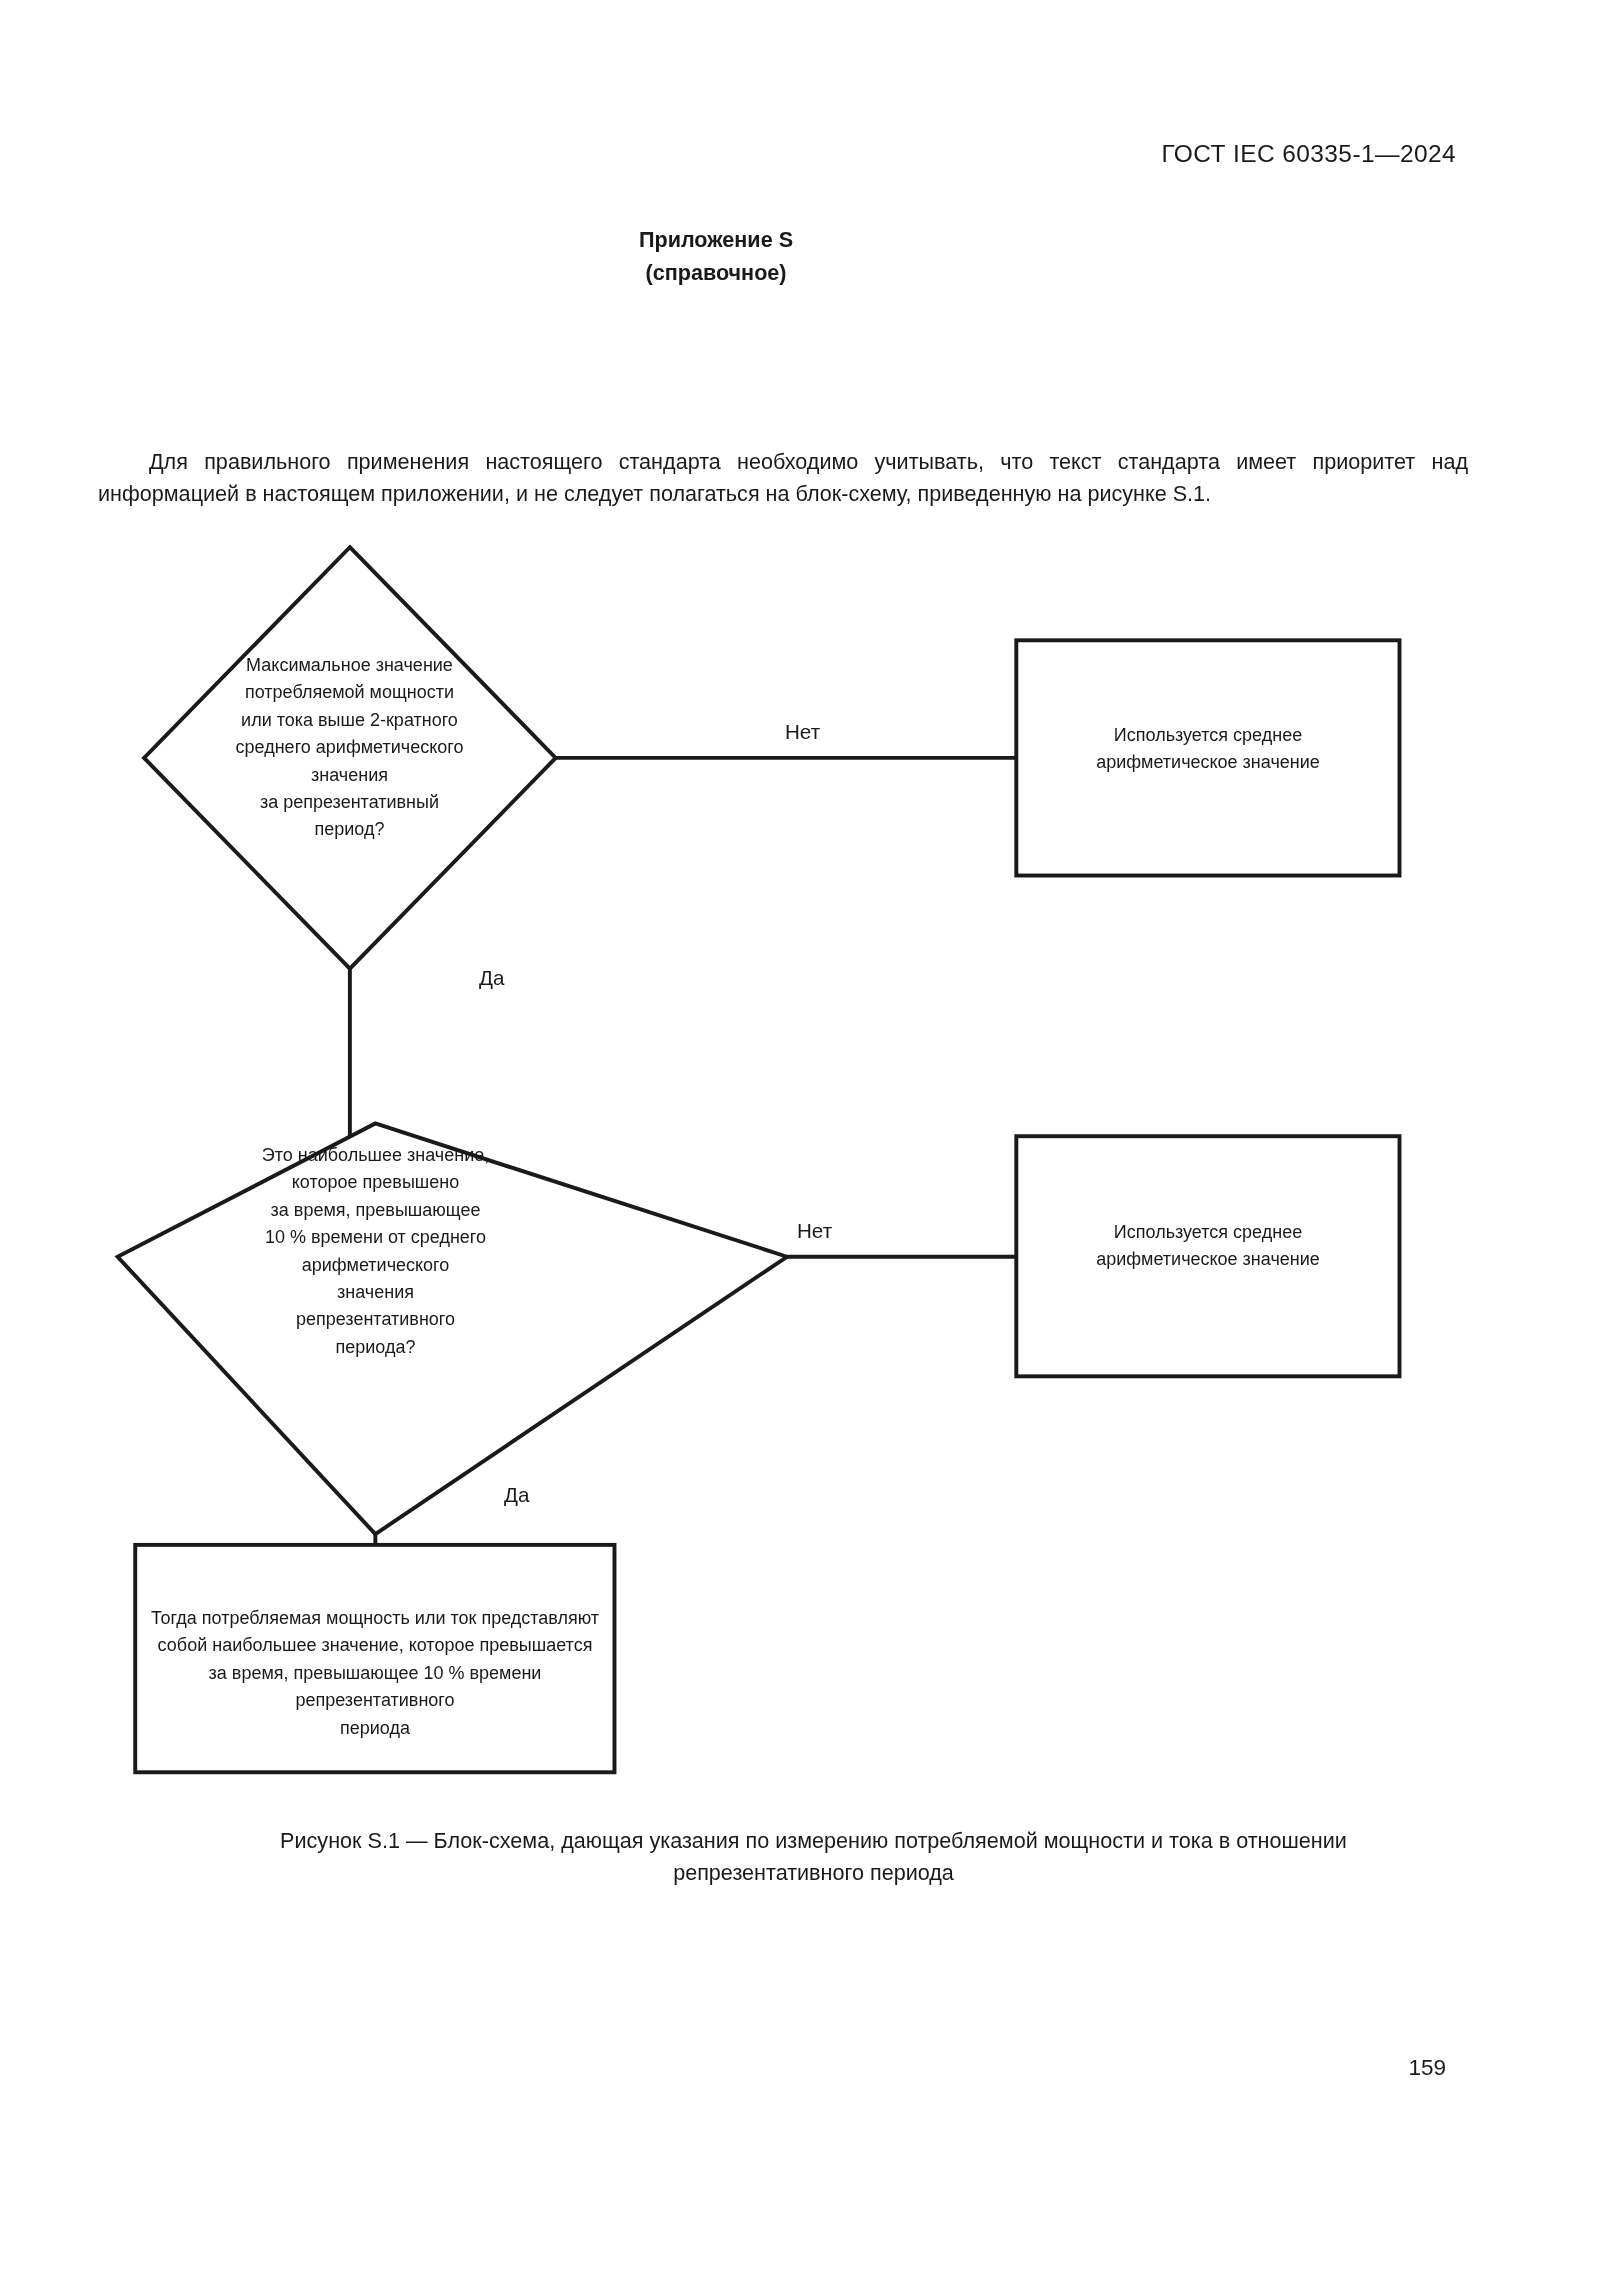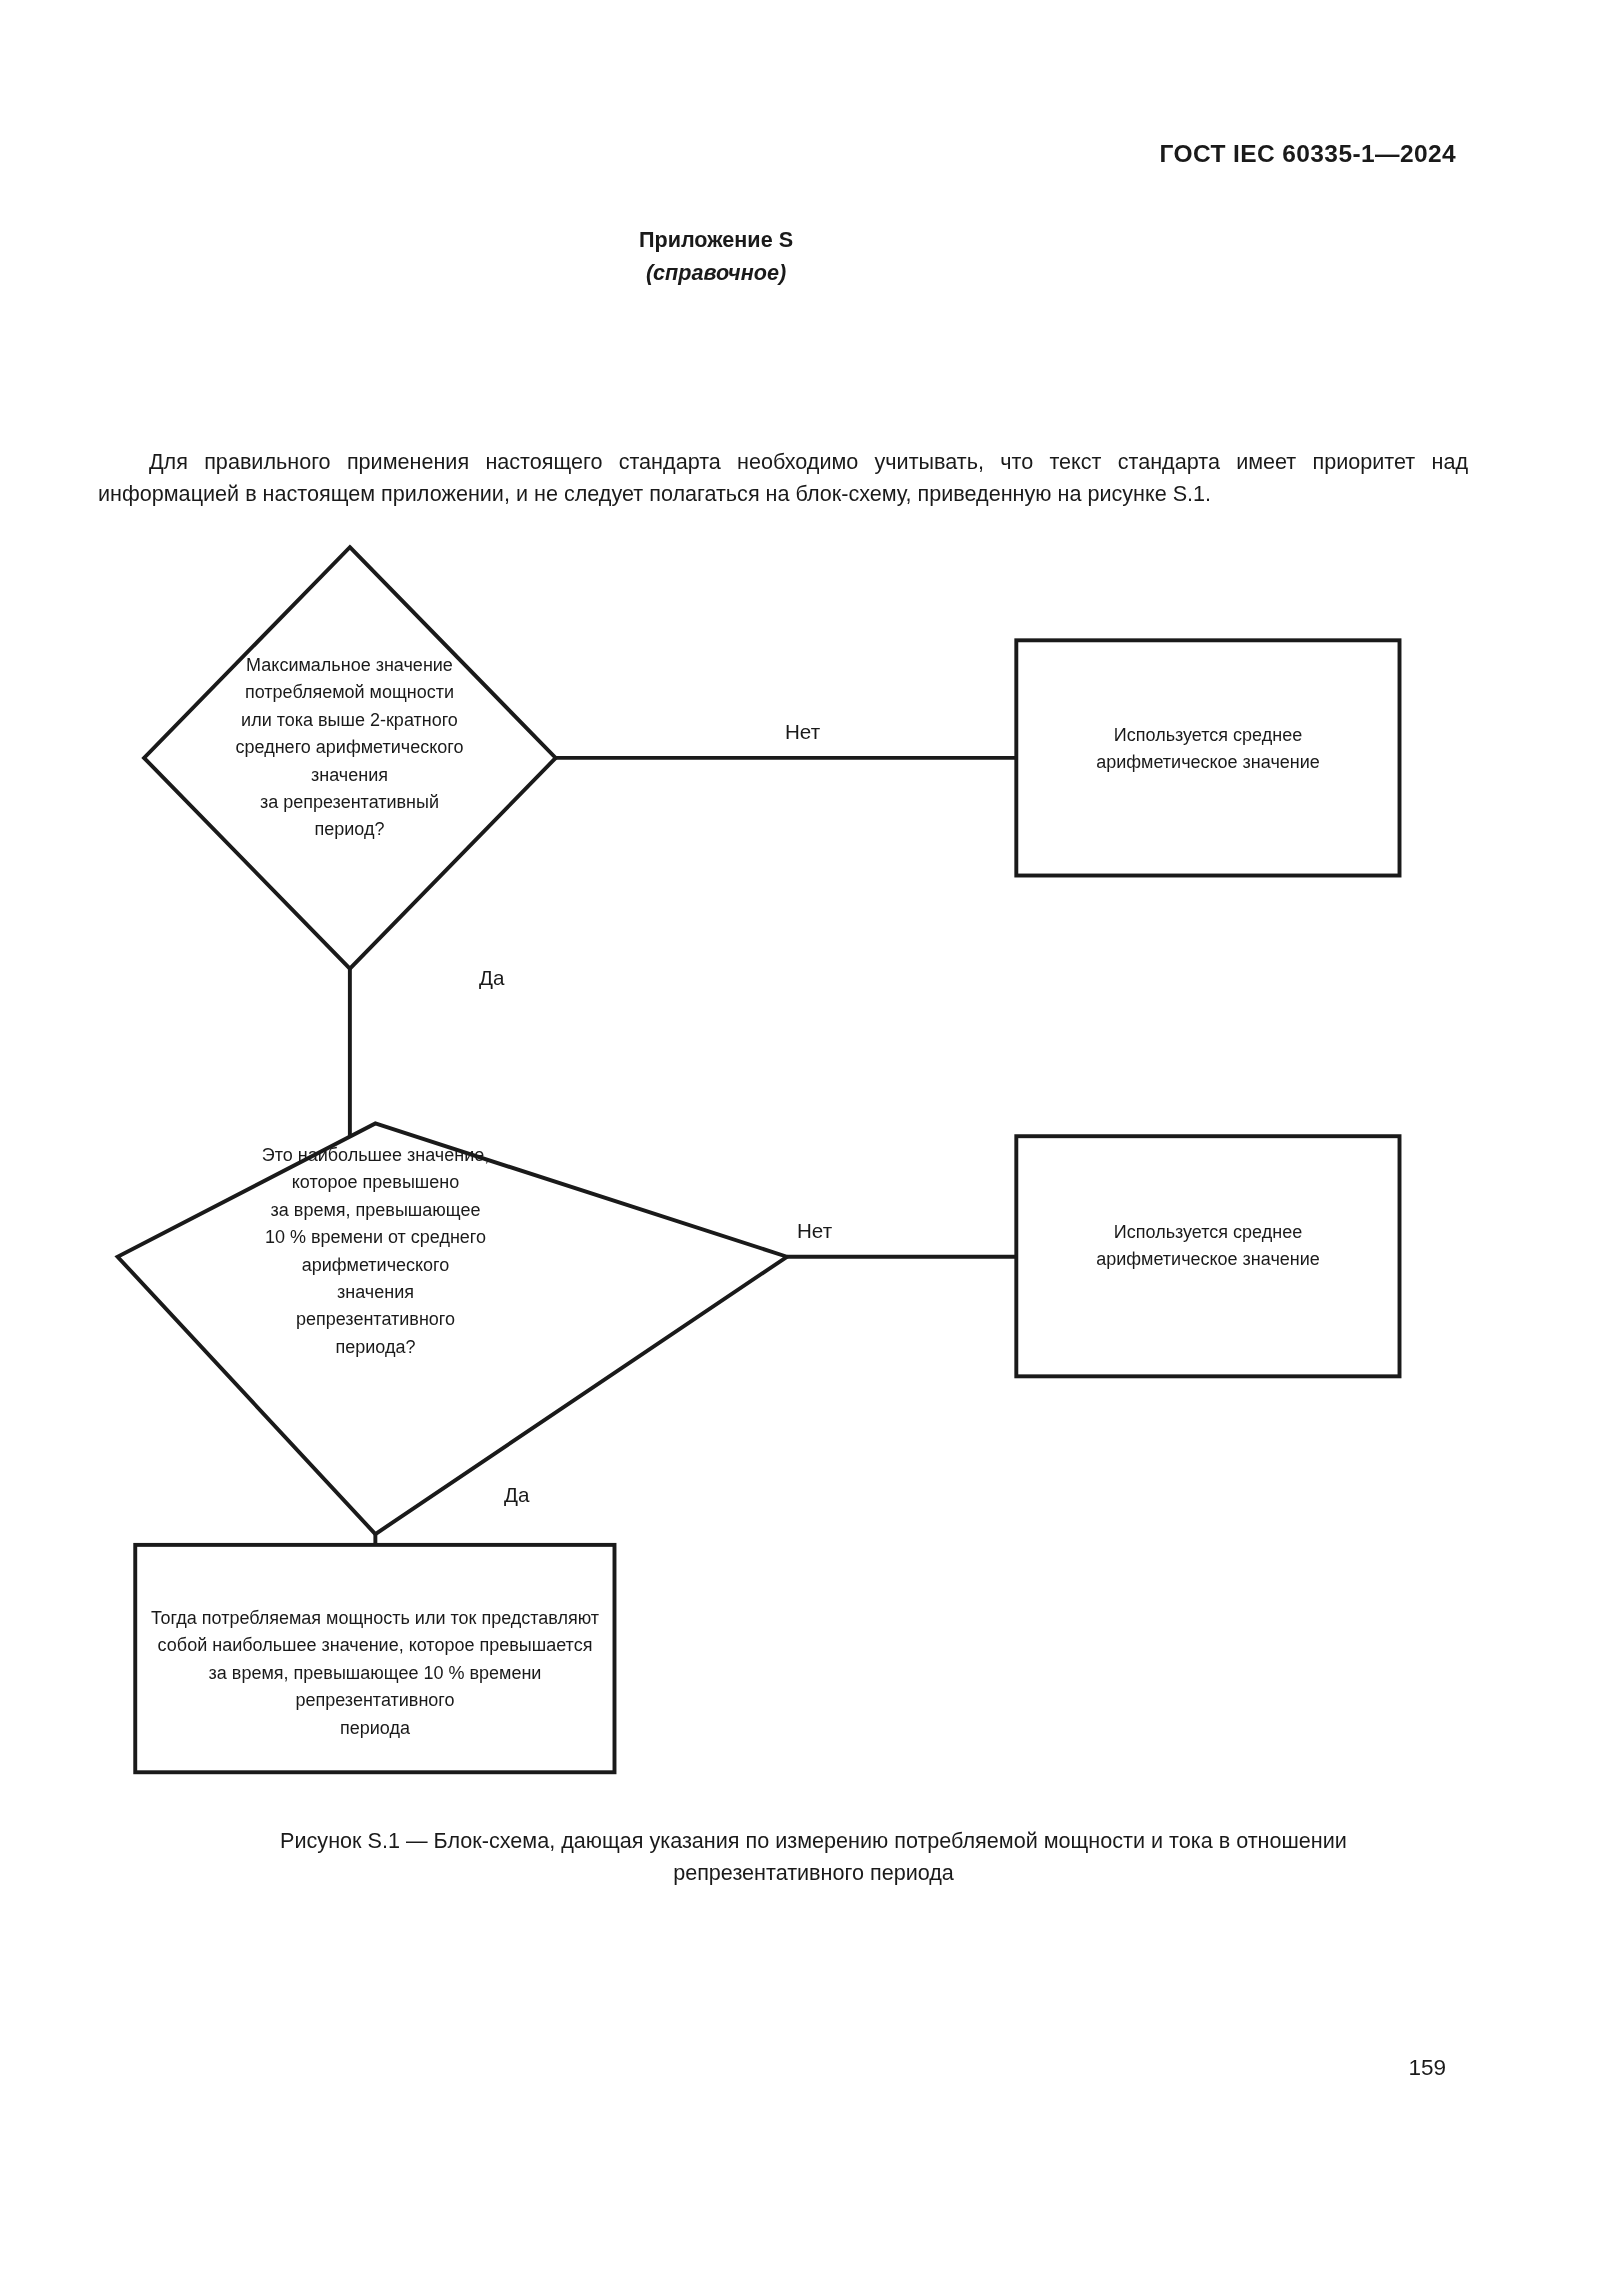--- a/index.html
+++ b/index.html
@@ -18,39 +18,38 @@
     background: #ffffff;
     overflow: hidden;
   }
 
   
   .doc-header {
     position: absolute;
     top: 140px;
     right: 165px;
     font-size: 24.5px;
-    font-weight: bold;
+    font-weight: normal;
     letter-spacing: 0.4px;
     white-space: nowrap;
   }
 
   
   .annex-block {
     position: absolute;
     top: 223px;
     left: 0;
     width: 1432px;
     text-align: center;
     font-size: 21.6px;
     font-weight: bold;
     line-height: 33px;
   }
   .annex-block .annex-sub {
     font-weight: bold;
-    font-style: italic;
   }
 
   .annex-title {
     position: absolute;
     top: 314px;
     left: 186px;
     width: 1255px;
     text-align: center;
     font-size: 23.5px;
     font-weight: bold;

